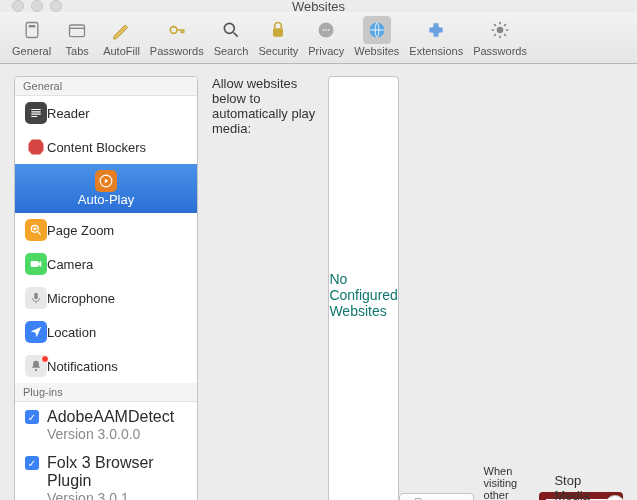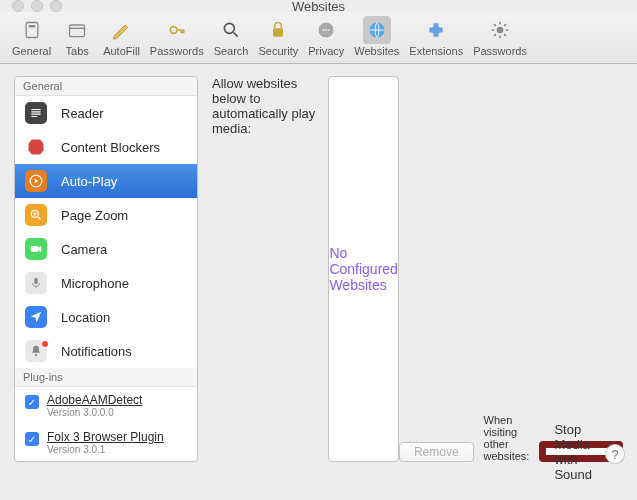--- a/index.html
+++ b/index.html
@@ -75,28 +75,29 @@
 .sb-header {
   font-size: 11px;
   color: #6e6e6e;
   padding: 3px 8px;
   background: #f4f4f4;
   border-bottom: 1px solid #e2e2e2;
 }
 .sb-item {
   display: flex;
   align-items: center;
-  gap: 14px;
+  gap: 0;
   padding: 6px 10px;
   cursor: default;
   position: relative;
 }
 .sb-item.selected {
   background: linear-gradient(#4a92e8, #2b6fd6);
   color: #fff;
+  flex-direction: column;
 }
 .sb-item.selected .sb-label { color: #fff; }
 .sb-icon {
   width: 22px; height: 22px; border-radius: 5px;
   display: flex; align-items: center; justify-content: center;
   flex-shrink: 0;
 }
 .sb-label { font-size: 13px; color: #2b2b2b; }
 .badge-dot {
   position: absolute;
@@ -115,37 +116,37 @@
 .checkbox {
   width: 14px; height: 14px; border-radius: 3px;
   background: #3b82f6;
   display: flex; align-items: center; justify-content: center;
   color: #fff;
   font-size: 10px;
   flex-shrink: 0;
   margin-top: 2px;
 }
 .plugin-text { display: flex; flex-direction: column; }
-.plugin-name { font-size: 12px; color: #2b2b2b; text-decoration: underline; }
-.plugin-ver { font-size: 10px; color: #8a8a8a; }
+.plugin-name { font-size: 16px; color: #2b2b2b; }
+.plugin-ver { font-size: 14px; color: #8a8a8a; }
 .main {
   flex: 1;
   display: flex;
 }
 .main-heading { font-size: 13px; color: #333; margin-bottom: 6px; padding-left: 2px; }
 .list-box {
   flex: 1;
   background: #fff;
   border: 1px solid #c4c4c4;
   border-radius: 4px;
   display: flex;
   align-items: center;
   justify-content: center;
 }
-.placeholder { color: #8b5cf6; font-size: 14px; }
+.placeholder { color: #0f766e; font-size: 14px; }
 .controls-row {
   display: flex;
   align-items: flex-end;
   gap: 10px;
   padding-top: 10px;
 }
 .btn {
   font-size: 12px;
   padding: 2px 14px;
   border: 1px solid #c4c4c4;

